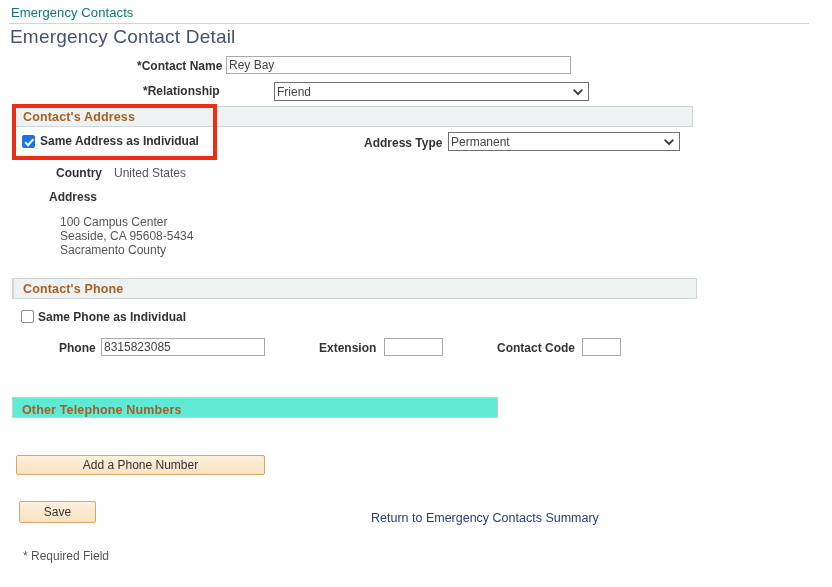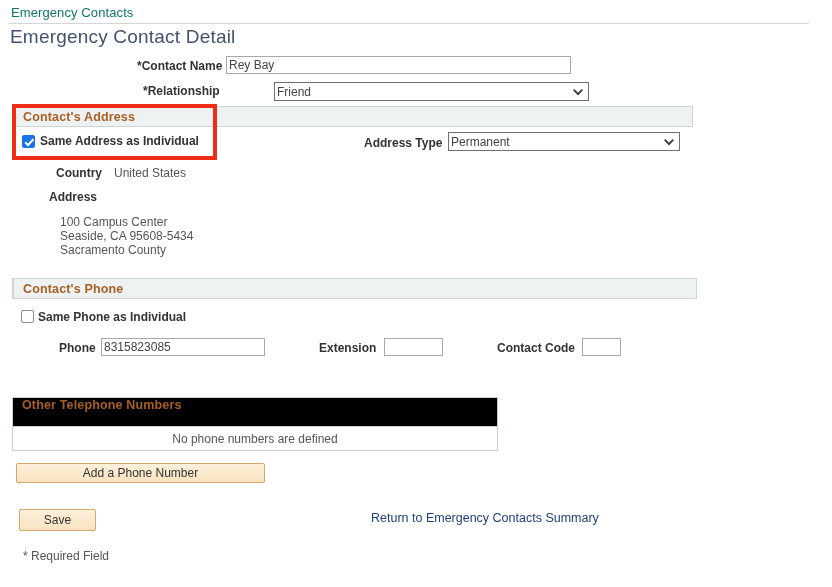--- a/index.html
+++ b/index.html
@@ -151,25 +151,25 @@
     background: transparent;
     pointer-events: none;
   }
 
   
   .grid-wrap {
     position: absolute;
   }
   .grid-head {
     box-sizing: border-box;
-    background: #000000;
+    background: #5eead4;
     border: 1px solid #c8cfd1;
-    height: 30px;
-    display: flex;
-    align-items: flex-start;
+    height: 21px;
+    display: flex;
+    align-items: flex-end;
   }
   .grid-head .title {
     font-size: 12.5px;
     font-weight: bold;
     color: #a85f23;
     padding-left: 9px;
     letter-spacing: .15px;
   }
   .grid-body {
     box-sizing: border-box;
@@ -194,21 +194,20 @@
     border-radius: 2px;
     background: linear-gradient(to bottom, #fdf0dc 0%, #f9e2c0 100%);
     font-family: "Liberation Sans", sans-serif;
     font-size: 12px;
     color: #333333;
     display: flex;
     align-items: center;
     justify-content: center;
     cursor: pointer;
     padding: 0;
-    margin-top: 8px;
   }
 
   
   .link {
     position: absolute;
     font-size: 12.5px;
     color: #21417f;
     text-decoration: none;
     white-space: nowrap;
     cursor: pointer;
@@ -287,23 +286,20 @@
 <div class="lbl" style="left:319px; top:341px;">Extension</div>
 <input class="txtbox" style="left: 384px; top: 338px; width: 59px; height: 18px;" value="">
 
 <div class="lbl" style="left:497px; top:341px;">Contact Code</div>
 <input class="txtbox" style="left: 582px; top: 338px; width: 39px; height: 18px;" value="">
 
 <div class="grid-wrap" style="left:12px; top:397px; width:486px;">
   <div class="grid-head">
     <span class="title">Other Telephone Numbers</span>
   </div>
-  <div class="grid-body">
-    <span class="empty-msg">No phone numbers are defined</span>
-  </div>
 </div>
 
 <button class="btn" style="left:16px; top:455px; width:249px; height:20px;">Add a Phone Number</button>
 
 <button class="btn" style="left:19px; top:501px; width:77px; height:22px;">Save</button>
 
 <a class="link" style="left:371px; top:511px;" href="#">Return to Emergency Contacts Summary</a>
 
 <div class="req-note" style="left:23px; top:549px;">* Required Field</div>
 

